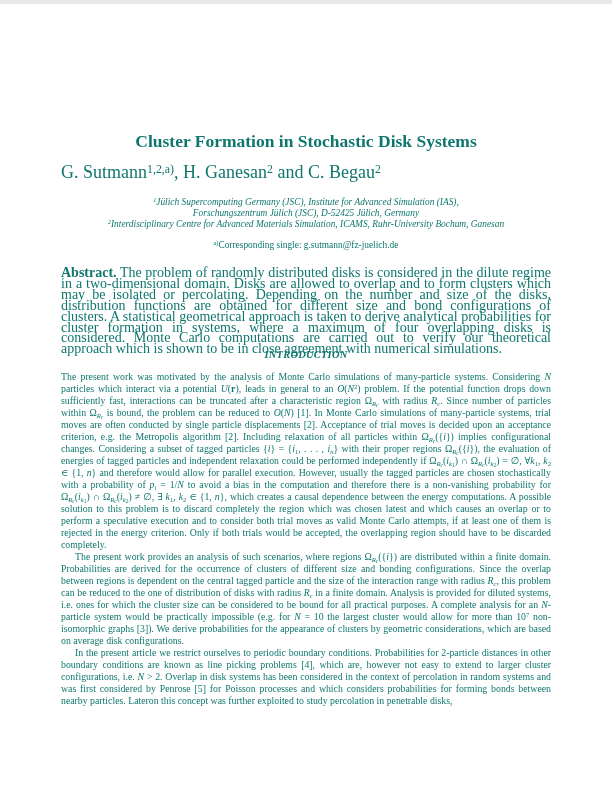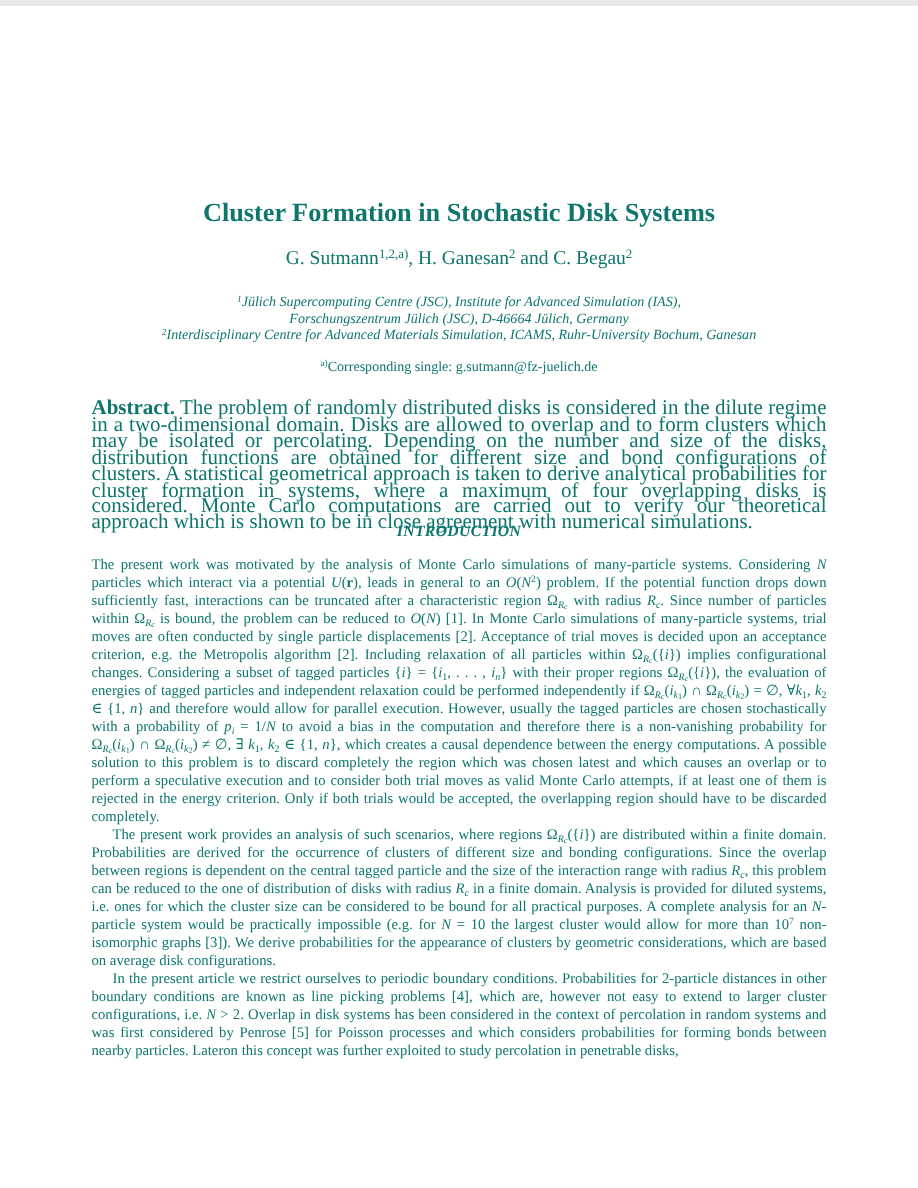--- a/index.html
+++ b/index.html
@@ -16,22 +16,21 @@
   .paper-title{
     top:127px;
     text-align:center;
     font-size:17.5px;
     font-weight:bold;
     line-height:21px;
     margin:0;
   }
   .authors{
     top:160px;
-    text-align:center;
-    font-size:13px;
+    font-size:18px;
     line-height:16px;
   }
   .affils{
     top:193px;
     text-align:center;
     font-size:9.4px;
     font-style:italic;
     line-height:11px;
   }
   .corr{
@@ -74,22 +73,22 @@
 </head>
 <body>
 
 <div class="page">
 
   <h1 class="col paper-title">Cluster Formation in Stochastic Disk Systems</h1>
 
   <div class="col authors"><span>G. Sutmann</span><span class="r-sup">1,2,a)</span><span>, H. Ganesan</span><span class="r-sup">2</span><span> and C. Begau</span><span class="r-sup">2</span></div>
 
   <div class="col affils">
-    <div><span class="r-sup">1</span><span>Jülich Supercomputing Centre (JSC), Institute for Advanced Simulation (IAS),</span></div>
-    <div><span>Forschungszentrum Jülich (JSC), D-46664 Jülich, Germany</span></div>
+    <div><span class="r-sup">1</span><span>Jülich Supercomputing Germany (JSC), Institute for Advanced Simulation (IAS),</span></div>
+    <div><span>Forschungszentrum Jülich (JSC), D-52425 Jülich, Germany</span></div>
     <div><span class="r-sup">2</span><span>Interdisciplinary Centre for Advanced Materials Simulation, ICAMS, Ruhr-University Bochum, Ganesan</span></div>
   </div>
 
   <div class="col corr"><span class="r-sup">a)</span><span>Corresponding single: g.sutmann@fz-juelich.de</span></div>
 
   <div class="col abstract"><span class="r-b">Abstract.</span><span> The problem of randomly distributed disks is considered in the dilute regime in a two-dimensional domain. Disks are allowed to overlap and to form clusters which may be isolated or percolating. Depending on the number and size of the disks, distribution functions are obtained for different size and bond configurations of clusters. A statistical geometrical approach is taken to derive analytical probabilities for cluster formation in systems, where a maximum of four overlapping disks is considered. Monte Carlo computations are carried out to verify our theoretical approach which is shown to be in close agreement with numerical simulations.</span></div>
 
   <h2 class="col section-heading">INTRODUCTION</h2>
 
   <div class="col bodytext">

